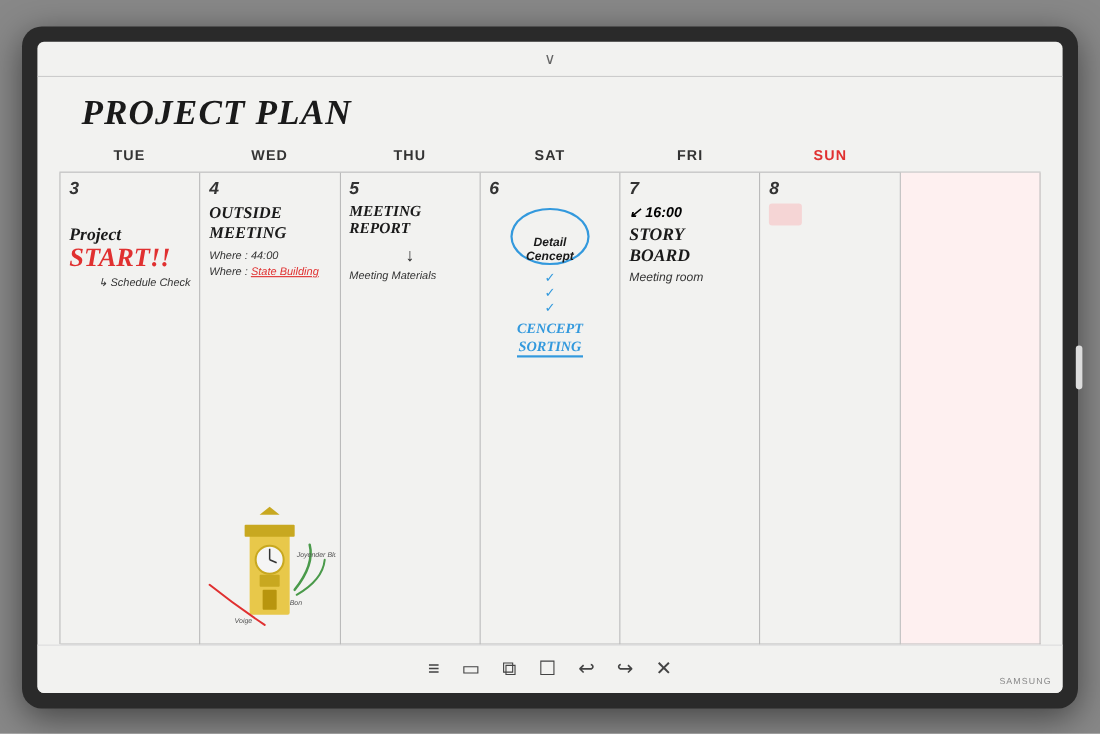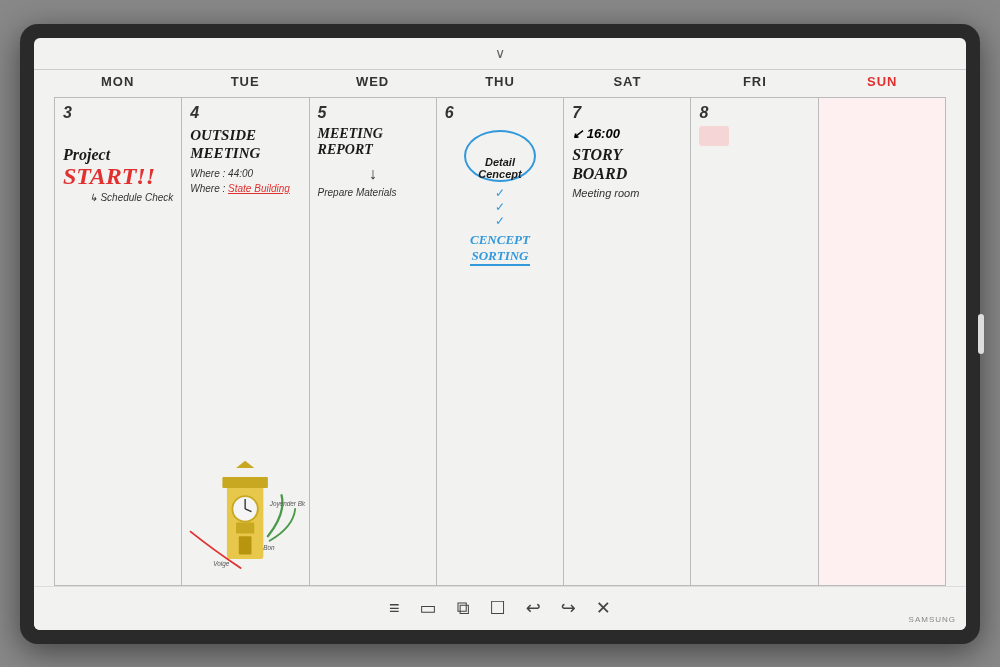--- a/index.html
+++ b/index.html
@@ -304,25 +304,27 @@
 </head>
 <body>
 
 <div class="monitor-outer">
   <div class="monitor-screen">
 
     <div class="top-bar">
       <span class="chevron-down">∨</span>
     </div>
 
+    <div class="title-area">
+      <div class="project-title">PROJECT PLAN</div>
+    </div>
 
     <div class="calendar">
 
       <div class="day-headers">
-        <div class="day-header">MON</div>
         <div class="day-header">TUE</div>
         <div class="day-header">WED</div>
         <div class="day-header">THU</div>
         <div class="day-header">SAT</div>
         <div class="day-header">FRI</div>
         <div class="day-header sunday">SUN</div>
       </div>
 
       <div class="day-cells">
 
@@ -376,21 +378,21 @@
           </div>
         </div>
 
         <div class="day-cell">
           <div class="day-number">5</div>
           <div class="meeting-report-title">
             <span>MEETING</span><br>
             <span>REPORT</span>
           </div>
           <div style="text-align:center; font-size:16px; color:#333; margin: 4px 0;">↓</div>
-          <div class="prepare-materials">Prepare Materials</div>
+          <div class="prepare-materials">Meeting Materials</div>
         </div>
 
         <div class="day-cell" style="display:flex;flex-direction:column;align-items:center;">
           <div class="day-number" style="width:100%;">6</div>
           <div class="detail-concept-bubble">
             <span><span>Detail</span><br><span>Cencept</span></span>
           </div>
           <div class="checkmarks">✓<br>✓<br>✓</div>
           <div style="text-align:center;">
             <div class="cencept-sorting">

